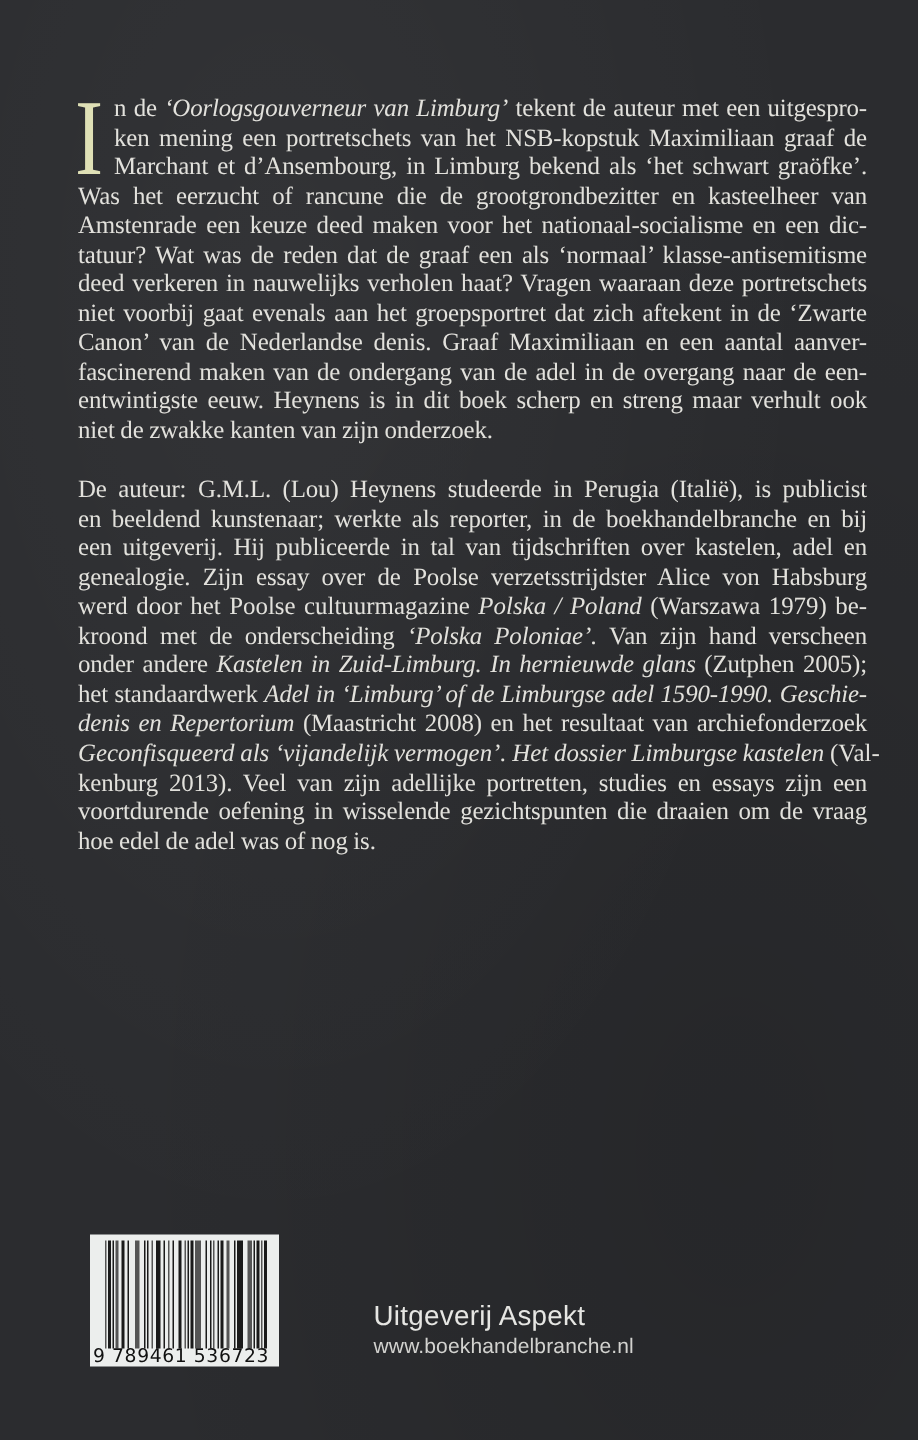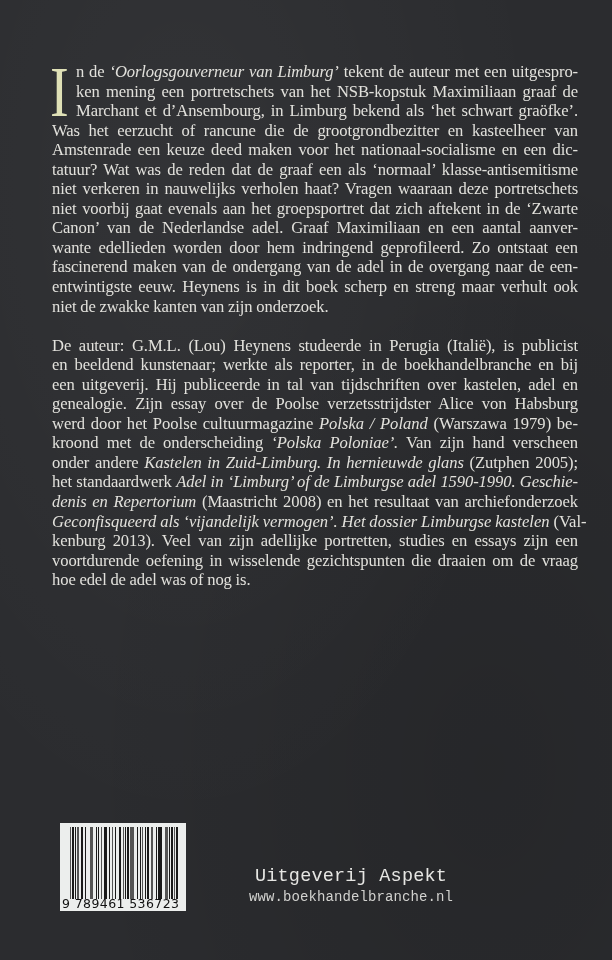--- a/index.html
+++ b/index.html
@@ -93,23 +93,22 @@
       font-size: 12.5px;
       line-height: 13px;
       color: #111;
       letter-spacing: 0.4px;
       white-space: pre;
     }
     .publisher {
       position: absolute;
       left: 249px;
       top: 866px;
-      font-family: Liberation Mono, monospace;
+      font-family: Liberation Sans, sans-serif;
       color: #e6e6e3;
-      text-align: center;
     }
     .publisher-name {
       font-size: 18.5px;
       line-height: 22px;
       letter-spacing: 0.2px;
       font-weight: 300;
       display: block;
     }
     .publisher-url {
       font-size: 14px;
@@ -125,24 +124,23 @@
 <div class="text-block">
   <div class="para" style="position:relative;">
     <span class="dropcap">I</span>
     <div id="p1-lines">
         <span class="line indent">n de <em>‘Oorlogsgouverneur van Limburg’</em> tekent de auteur met een uitgespro-</span>
         <span class="line indent">ken mening een portretschets van het NSB-kopstuk Maximiliaan graaf de</span>
         <span class="line indent">Marchant et d’Ansembourg, in Limburg bekend  als ‘het schwart graöfke’.</span>
         <span class="line">Was het eerzucht of rancune die de grootgrondbezitter en kasteelheer van</span>
         <span class="line">Amstenrade een keuze deed maken voor het nationaal-socialisme en een dic-</span>
         <span class="line">tatuur? Wat was de reden dat de graaf een als ‘normaal’ klasse-antisemitisme</span>
-        <span class="line">niet verkeren in nauwelijks verholen haat? Vragen waaraan deze portretschets</span>
+        <span class="line">deed verkeren in nauwelijks verholen haat? Vragen waaraan deze portretschets</span>
         <span class="line">niet voorbij gaat evenals aan het groepsportret dat zich aftekent in de ‘Zwarte</span>
-        <span class="line">Canon’ van de Nederlandse adel. Graaf Maximiliaan en een aantal aanver-</span>
-        <span class="line">wante edellieden worden door hem indringend geprofileerd. Zo ontstaat een</span>
+        <span class="line">Canon’ van de Nederlandse denis. Graaf Maximiliaan en een aantal aanver-</span>
         <span class="line">fascinerend maken van de ondergang van de adel in de overgang naar de een-</span>
         <span class="line">entwintigste eeuw. Heynens is in dit boek scherp en streng maar verhult ook</span>
         <span class="line last">niet de zwakke kanten van zijn onderzoek.</span>
       </div>
   </div>
   <div class="para">
     <div id="p2-lines">
         <span class="line">De auteur: G.M.L. (Lou) Heynens studeerde in Perugia (Italië), is publicist</span>
         <span class="line">en beeldend kunstenaar; werkte als reporter, in de boekhandelbranche en bij</span>
         <span class="line">een uitgeverij. Hij publiceerde in tal van tijdschriften over kastelen, adel en</span>

